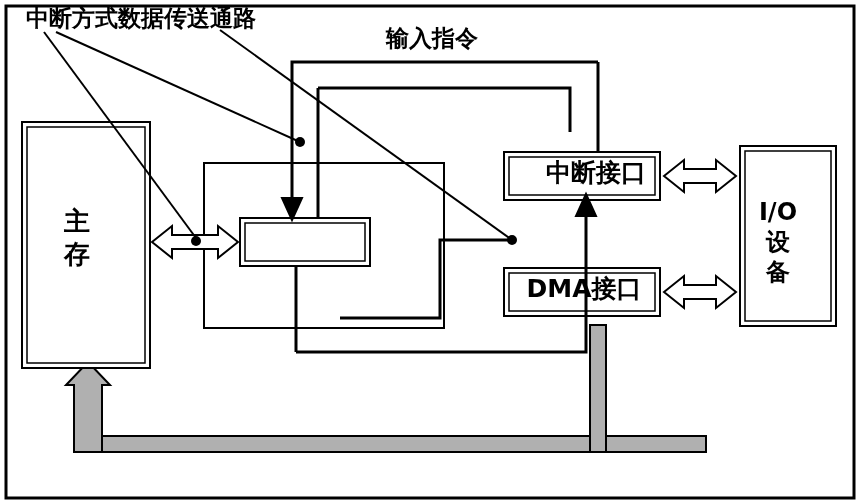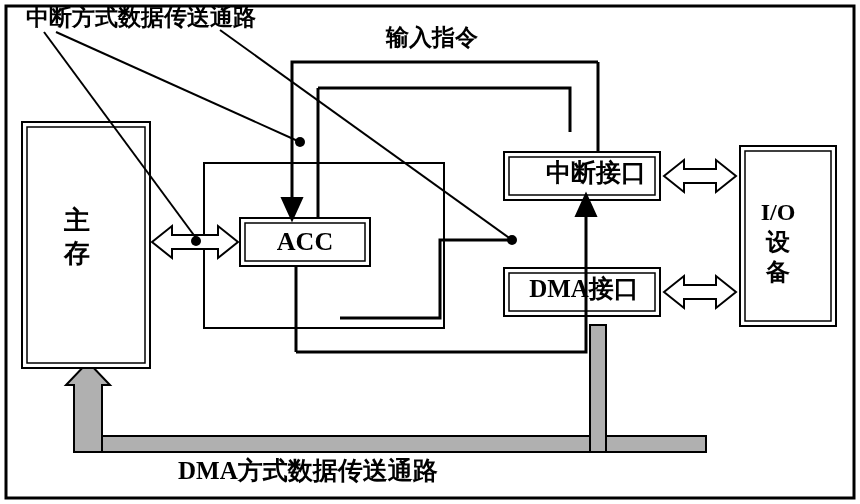--- a/index.html
+++ b/index.html
@@ -9,21 +9,20 @@
   }
   body {
     font-family: "DejaVu Sans", "Liberation Sans", sans-serif;
   }
   #stage {
     position: relative;
     width: 860px;
     height: 504px;
     background: #ffffff;
     overflow: hidden;
-    font-family: Liberation Serif, serif;
   }
   #stage svg {
     position: absolute;
     left: 0;
     top: 0;
   }
   .lbl {
     position: absolute;
     color: #000000;
     white-space: nowrap;
@@ -120,28 +119,26 @@
 
   <div class="lbl" style="left:26px; top:6px; font-size:23px;">中断方式数据传送通路</div>
 
   <div class="lbl" style="left:386px; top:26px; font-size:23px;text-align:right;">输入指令</div>
 
   <div class="lbl vert" style="left:64px; top:205px; font-size:26px;">
     <div>主</div>
     <div>存</div>
   </div>
 
-  <div class="lbl box-lbl" style="left:240px; top:228px; width:130px; font-size:26px;">ACC</div>
 
   <div class="lbl box-lbl" style="left:504px; top:160px; width:184px; font-size:25px;">中断接口</div>
 
   <div class="lbl box-lbl" style="left:504px; top:276px; width:160px; font-size:25px;">DMA接口</div>
 
   <div class="lbl vert" style="left:740px; top:197px; width:76px; font-size:24px;">
     <div>I/O</div>
     <div>设</div>
     <div>备</div>
   </div>
 
 
-  <div class="lbl" style="left:178px; top:458px; font-size:25px;">DMA方式数据传送通路</div>
 
 </div>
 
 </body></html>

